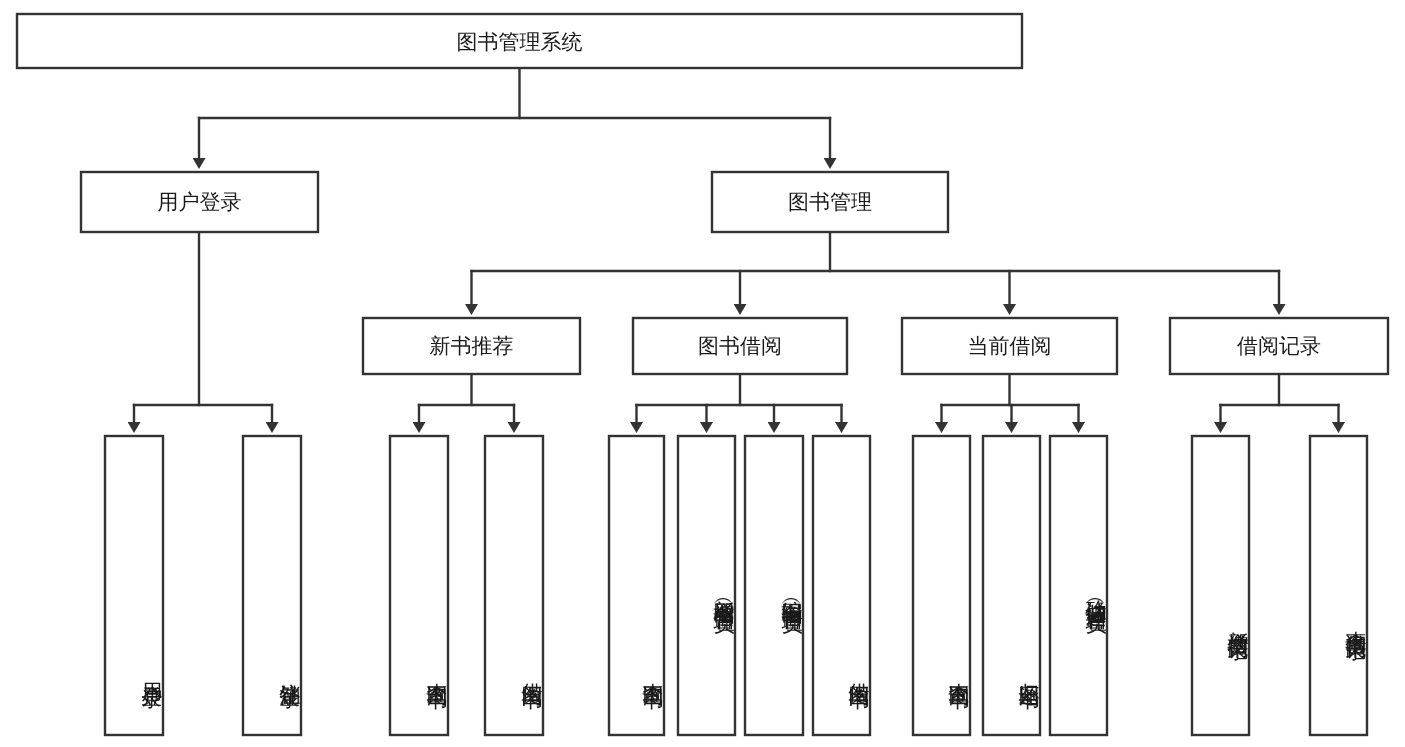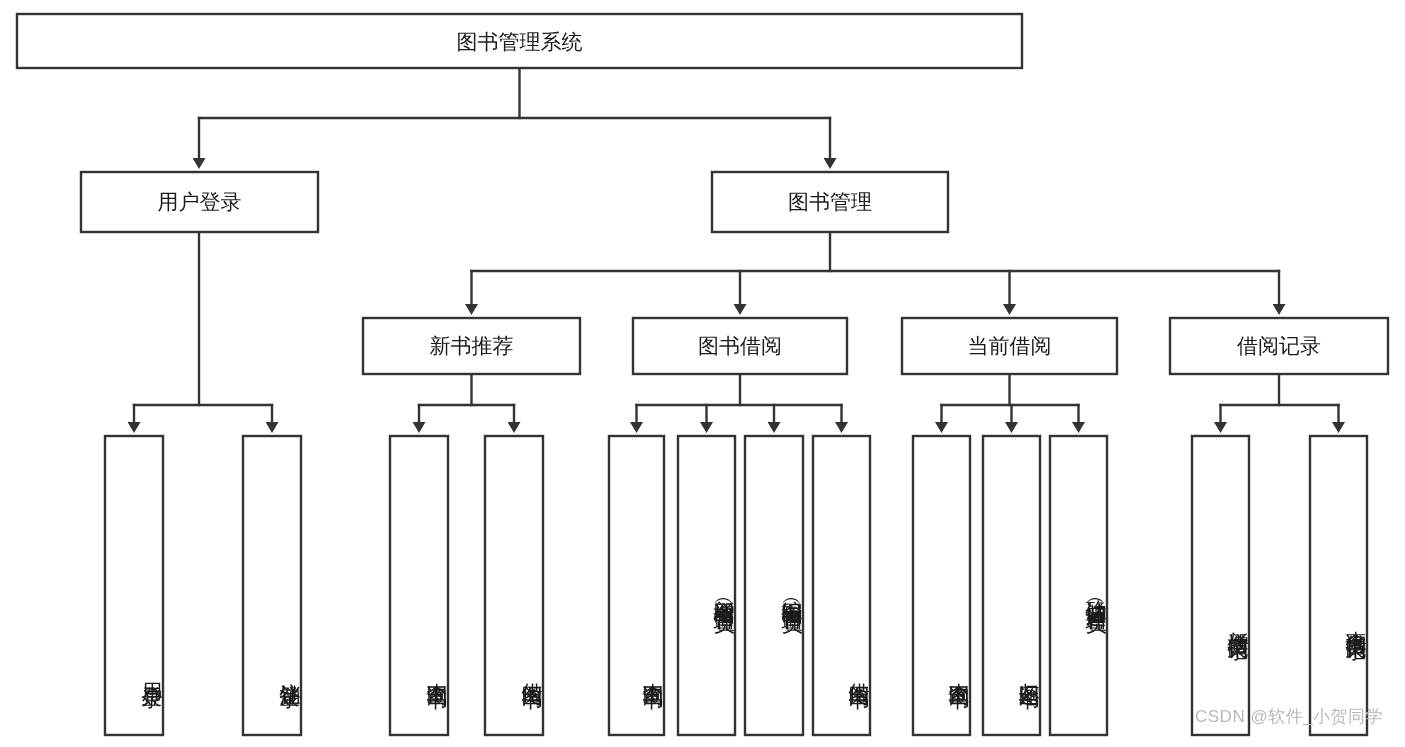--- a/index.html
+++ b/index.html
@@ -215,15 +215,14 @@
   <div class="leaf-label" style="left:913px; top:436px; width:57px; height:299px; padding-top:84px;">查询图书</div>
 
   <div class="leaf-label" style="left:983px; top:436px; width:57px; height:299px; padding-top:84px;">归还图书</div>
 
   <div class="leaf-label" style="left:1050px; top:436px; width:57px; height:299px; padding-top:6px;">确认归还（管理员）</div>
 
   <div class="leaf-label" style="left:1192px; top:436px; width:57px; height:299px; padding-top:34px;">新增借阅记录</div>
 
   <div class="leaf-label" style="left:1310px; top:436px; width:57px; height:299px; padding-top:34px;">查询借阅记录</div>
 
-  <div class="watermark" style="left:1195px; top:705px;">CSDN @软件_小贺同学</div>
 
 </div>
 
 </body></html>

